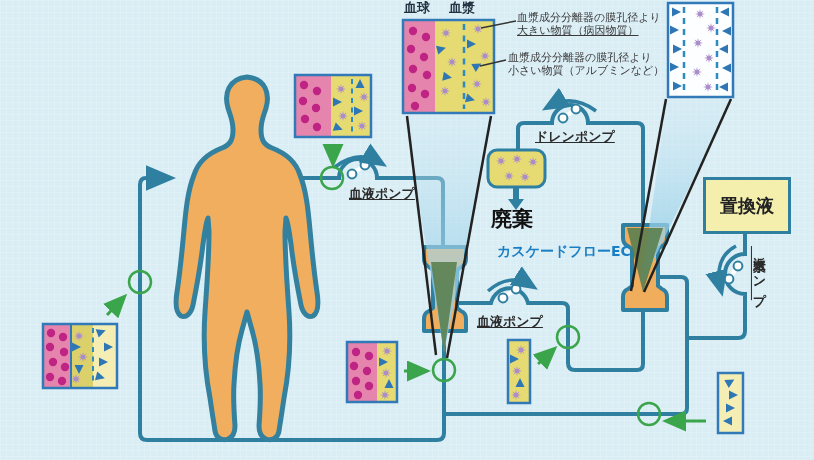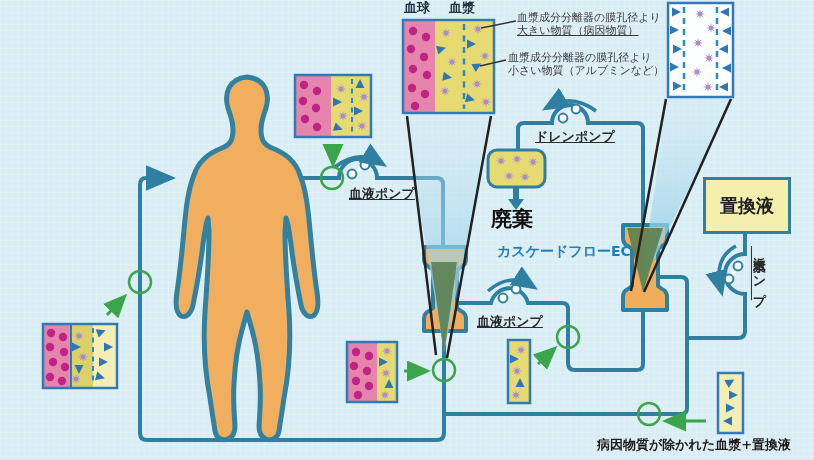--- a/index.html
+++ b/index.html
@@ -312,15 +312,14 @@
 <div class="lbl pump" style="left:477px;top:315px;">血液ポンプ</div>
 <div class="lbl pump vertical" style="left:751px;top:246px;">返漿ポンプ</div>
 
 <div class="lbl waste" style="left:491px;top:207px;">廃棄</div>
 <div class="lbl devname" style="left:497px;top:243px;">カスケードフローEC</div>
 
 <div class="fluid-box">
   <span>置換液</span>
 </div>
 
-<div class="lbl caption" style="left:597px;top:438px;">病因物質が除かれた血漿+置換液</div>
 
 </div>
 
 </body></html>

